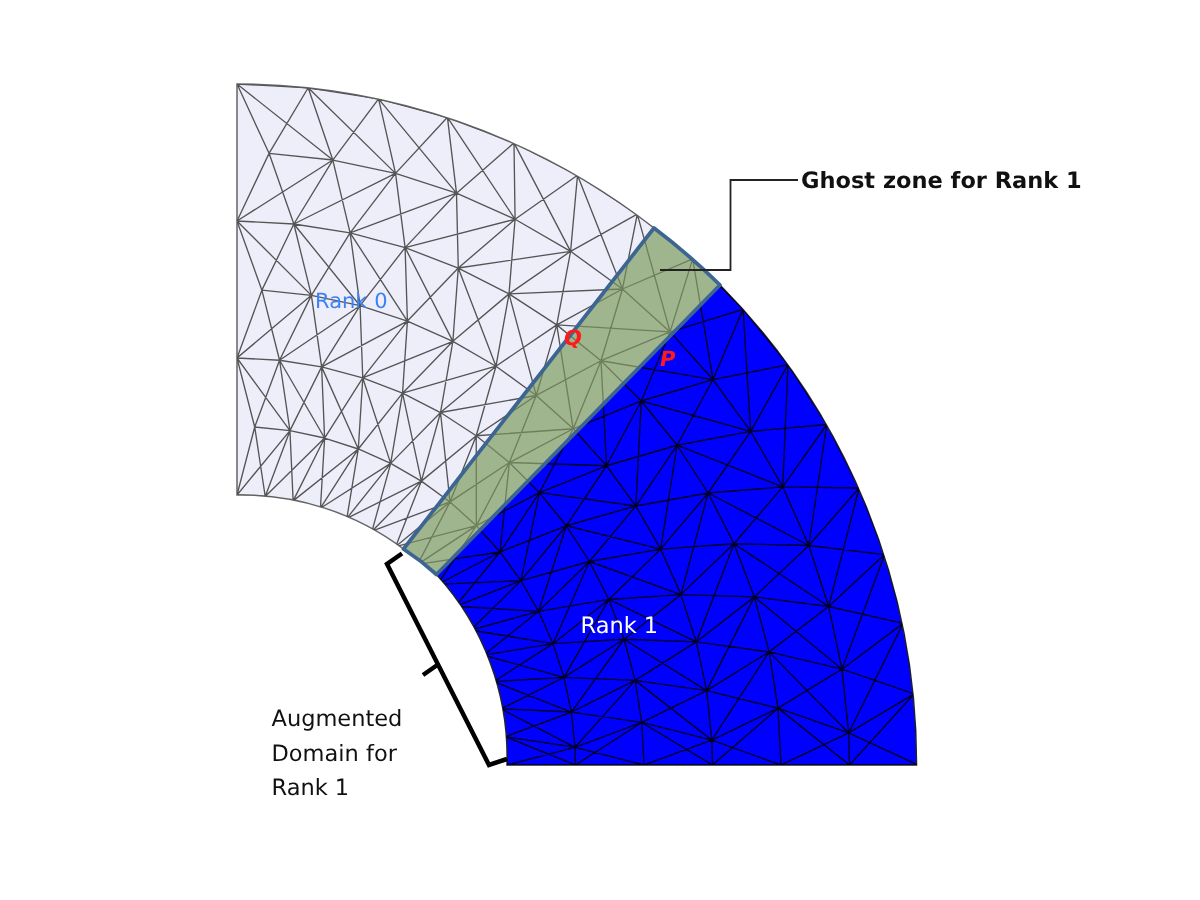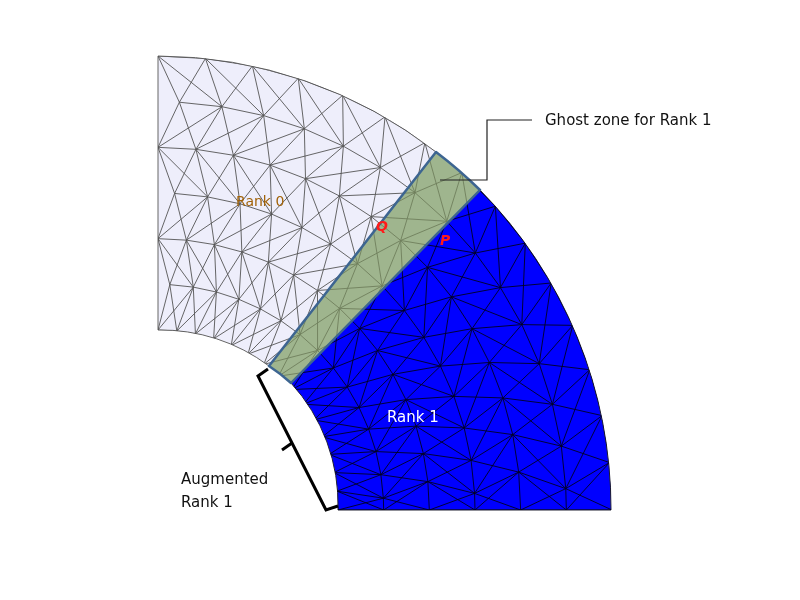--- a/index.html
+++ b/index.html
@@ -1,23 +1,23 @@
 <!DOCTYPE html>
 <html><head>
 <meta charset="utf-8">
 <style>
   html, body { margin:0; padding:0; background:#ffffff; }
   #stage { position:relative; width:800px; height:600px; overflow:hidden; background:#ffffff; }
   svg { position:absolute; left:0; top:0; }
   .lbl { position:absolute; font-family:"DejaVu Sans", sans-serif; white-space:nowrap; }
-  .rank0 { left:236px; top:193px; font-size:14px; color:#a16207; }
+  .rank0 { left:210px; top:193px; font-size:14px; color:#3b82f6; }
   .rank1 { left:387px; top:408px; font-size:15px; color:#ffffff; }
   .ptq { left:376px; top:218px; font-size:14px; font-weight:bold; font-style:italic; color:#ff1a1a; }
   .ptp { left:440px; top:232px; font-size:14px; font-weight:bold; font-style:italic; color:#ff1a1a; }
-  .ghost { left:545px; top:111px; font-size:15px; color:#111111; }
+  .ghost { left:534px; top:111px; font-size:15px; color:#111111;font-weight:bold; }
   .aug { left:181px; top:468px; font-size:15px; line-height:23px; color:#111111; }
 </style>
 </head>
 <body>
 
 <div id="stage">
   <svg width="800" height="600" viewBox="0 0 800 600">
     <defs>
       <clipPath id="clip0">
           <path d="M158,56 A454,454 0 0 1 436,152 L269,366 A180,180 0 0 0 158,330 Z"></path>
@@ -57,15 +57,16 @@
     <path d="M268,369 L258,376 L326,510 L338,506 M292,443 L282,450" fill="none" stroke="#000" stroke-width="3" stroke-linejoin="miter"></path>
   </svg>
 
   <span class="lbl rank0">Rank 0</span>
   <span class="lbl rank1">Rank 1</span>
   <span class="lbl ptq">Q</span>
   <span class="lbl ptp">P</span>
   <span class="lbl ghost">Ghost zone for Rank 1</span>
   <div class="lbl aug">
     <div>Augmented</div>
+    <div>Domain for</div>
     <div>Rank 1</div>
   </div>
 </div>
 
 </body></html>

